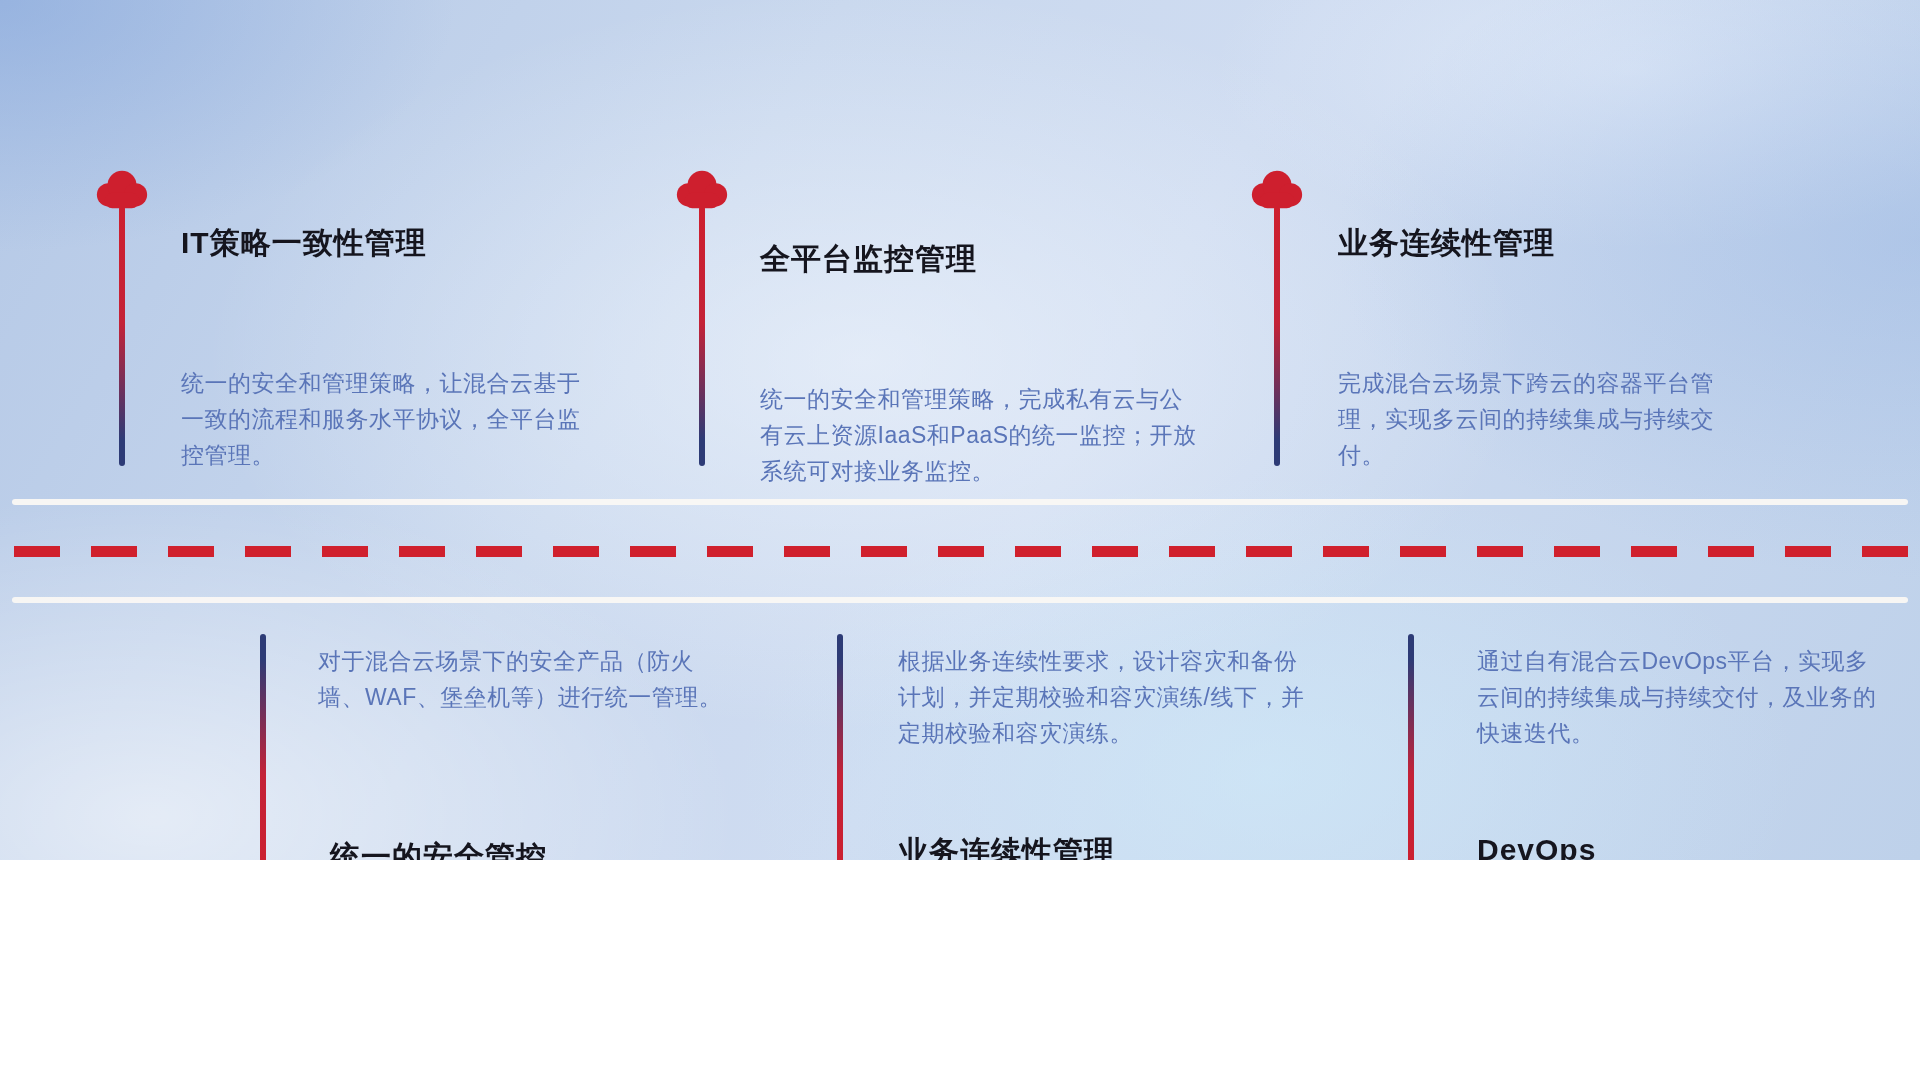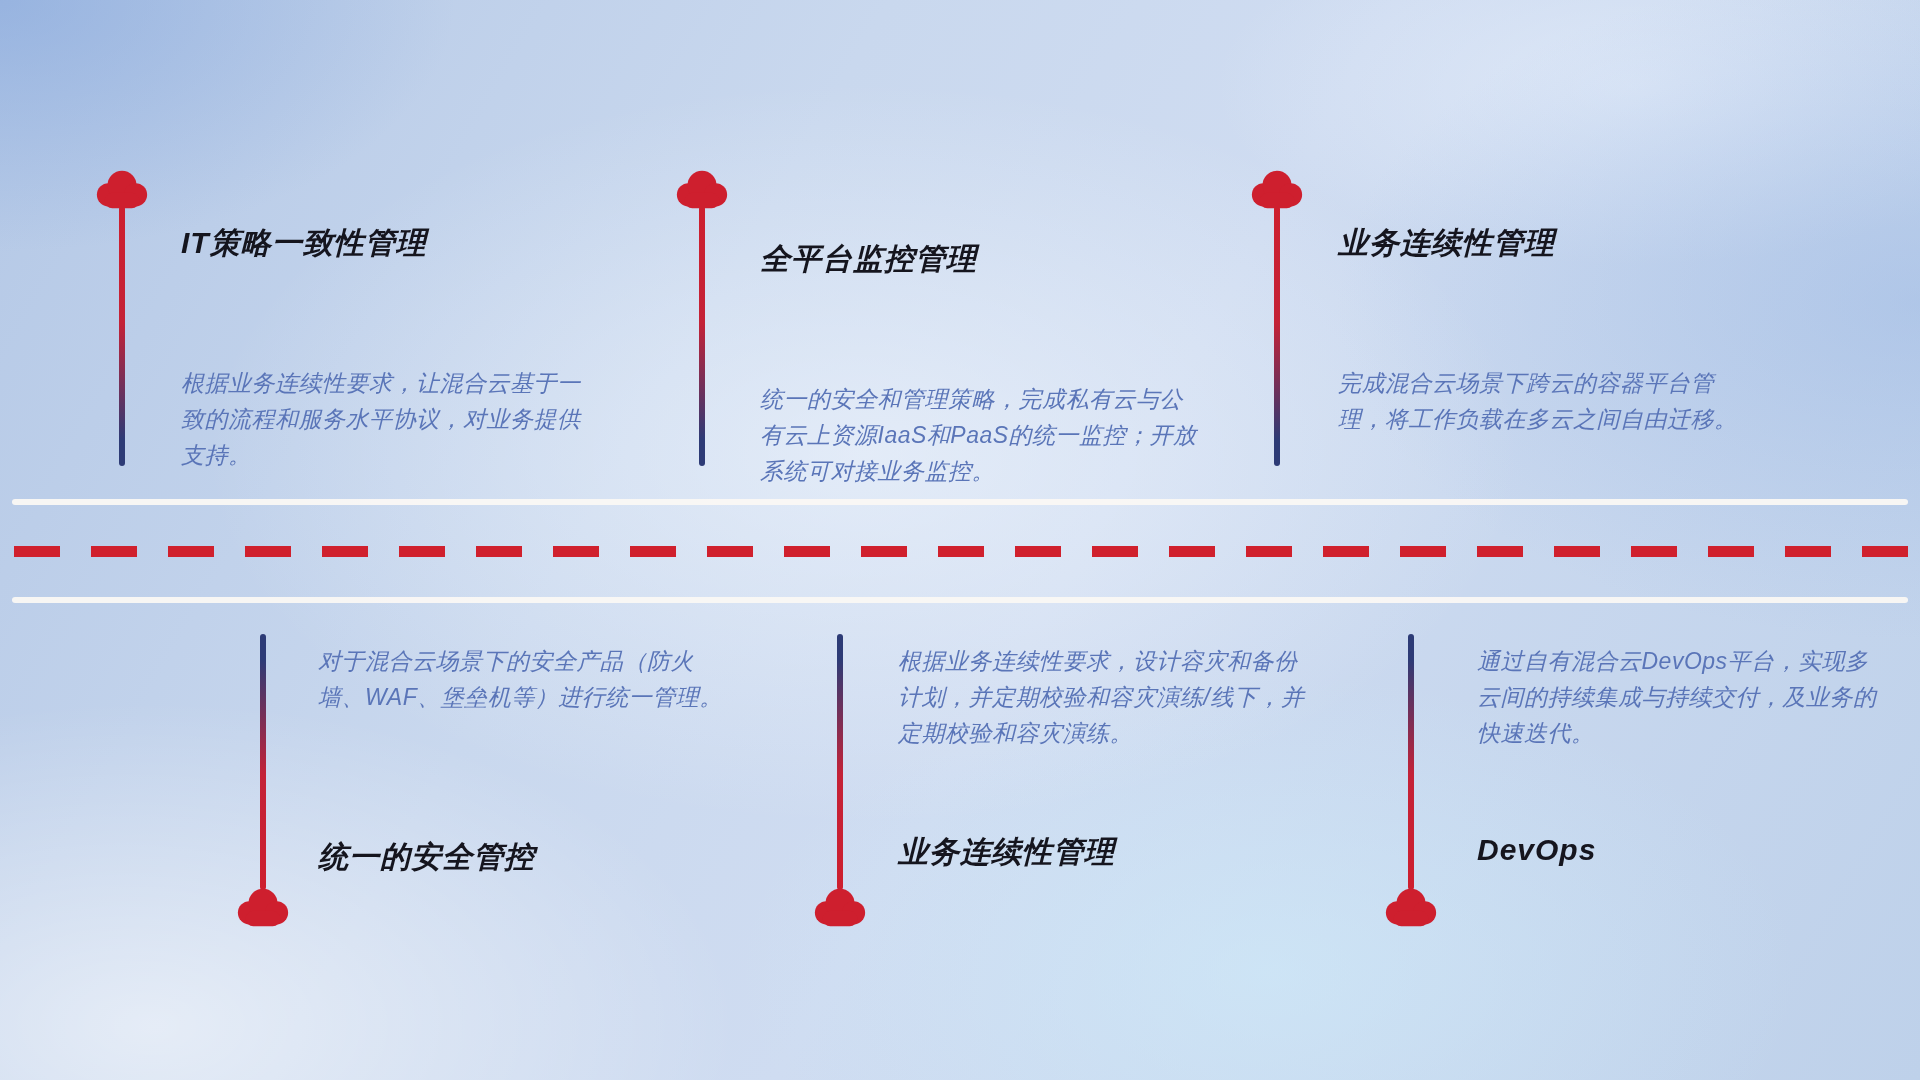--- a/index.html
+++ b/index.html
@@ -4,31 +4,30 @@
 <style>
   html, body {
     margin: 0;
     padding: 0;
     font-family: "Liberation Sans", sans-serif;
   }
 
   .canvas {
     position: relative;
     width: 1920px;
-    height: 1080px;
+    height: 860px;
     overflow: hidden;
     background:
       radial-gradient(900px 500px at 8% 95%, rgba(255,255,255,.55), transparent 65%),
       radial-gradient(1100px 620px at 45% 42%, rgba(246,250,255,.55), transparent 60%),
       radial-gradient(820px 460px at 66% 90%, rgba(208,236,250,.60), transparent 65%),
       radial-gradient(900px 520px at 100% 28%, rgba(150,180,226,.45), transparent 65%),
       radial-gradient(760px 420px at 0% 0%, rgba(128,163,219,.55), transparent 60%),
       radial-gradient(700px 300px at 85% 8%, rgba(232,240,252,.6), transparent 60%),
       linear-gradient(120deg, #b4c8e6 0%, #c9d8ee 35%, #cfdcf1 55%, #bed1ea 100%);
-    font-style: italic;
   }
 
   
   .road-line {
     position: absolute;
     left: 12px;
     right: 12px;
     height: 6px;
     background: rgba(250, 248, 244, 0.95);
     border-radius: 3px;
@@ -115,21 +114,21 @@
             <circle cx="30" cy="17" r="15"></circle>
             <circle cx="44" cy="27" r="12"></circle>
         <rect x="12" y="25" width="36" height="16" rx="8"></rect>
           </g>
         </svg>
     </div>
     <div class="stem stem-down"></div>
   </div>
   <div class="text-block text-block-top" style="left:181px; top:224px; width:410px;">
     <h2 class="item-title">IT策略一致性管理</h2>
-    <p class="item-desc">根据业务连续性要求，让混合云基于一致的流程和服务水平协议，对业务提供支持。</p>
+    <p class="item-desc">统一的安全和管理策略，让混合云基于一致的流程和服务水平协议，全平台监控管理。</p>
   </div>
 
   <div class="pin" style="left:702px; top:168px;">
     <div class="cloud">
       <svg viewBox="0 0 60 42">
           <g fill="#ce1f2e">
         <circle cx="16" cy="27" r="12"></circle>
             <circle cx="30" cy="17" r="15"></circle>
             <circle cx="44" cy="27" r="12"></circle>
         <rect x="12" y="25" width="36" height="16" rx="8"></rect>
@@ -151,39 +150,39 @@
             <circle cx="30" cy="17" r="15"></circle>
             <circle cx="44" cy="27" r="12"></circle>
         <rect x="12" y="25" width="36" height="16" rx="8"></rect>
           </g>
         </svg>
     </div>
     <div class="stem stem-down"></div>
   </div>
   <div class="text-block text-block-top" style="left:1338px; top:224px; width:418px;">
     <h2 class="item-title">业务连续性管理</h2>
-    <p class="item-desc">完成混合云场景下跨云的容器平台管理，将工作负载在多云之间自由迁移。</p>
+    <p class="item-desc">完成混合云场景下跨云的容器平台管理，实现多云间的持续集成与持续交付。</p>
   </div>
 
   <div class="pin" style="left:263px; top:634px;">
     <div class="stem stem-up"></div>
     <div class="cloud">
       <svg viewBox="0 0 60 42">
           <g fill="#ce1f2e">
         <circle cx="16" cy="27" r="12"></circle>
             <circle cx="30" cy="17" r="15"></circle>
             <circle cx="44" cy="27" r="12"></circle>
         <rect x="12" y="25" width="36" height="16" rx="8"></rect>
           </g>
         </svg>
     </div>
   </div>
   <div class="text-block text-block-bottom" style="left:318px; top:643px; width:415px; height:245px;">
     <p class="item-desc">对于混合云场景下的安全产品（防火墙、WAF、堡垒机等）进行统一管理。</p>
-    <h2 class="item-title" style="top:195px;">统一的安全管控</h2>
+    <h2 class="item-title" style="top:195px;margin-left:12px;">统一的安全管控</h2>
   </div>
 
   <div class="pin" style="left:840px; top:634px;">
     <div class="stem stem-up"></div>
     <div class="cloud">
       <svg viewBox="0 0 60 42">
           <g fill="#ce1f2e">
         <circle cx="16" cy="27" r="12"></circle>
             <circle cx="30" cy="17" r="15"></circle>
             <circle cx="44" cy="27" r="12"></circle>

